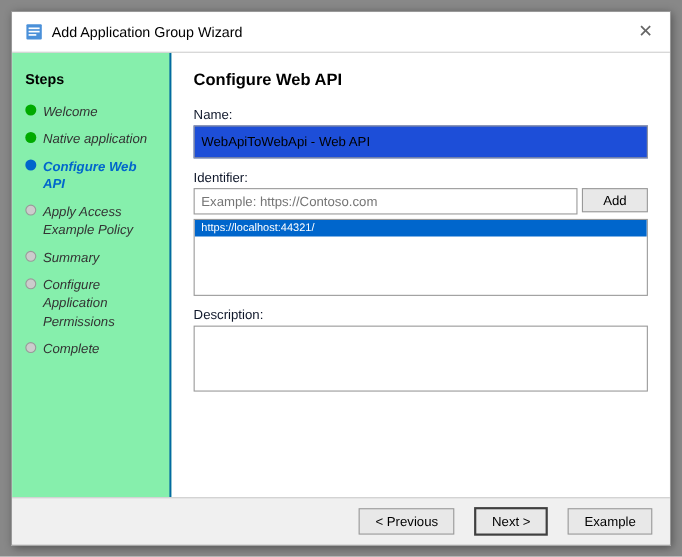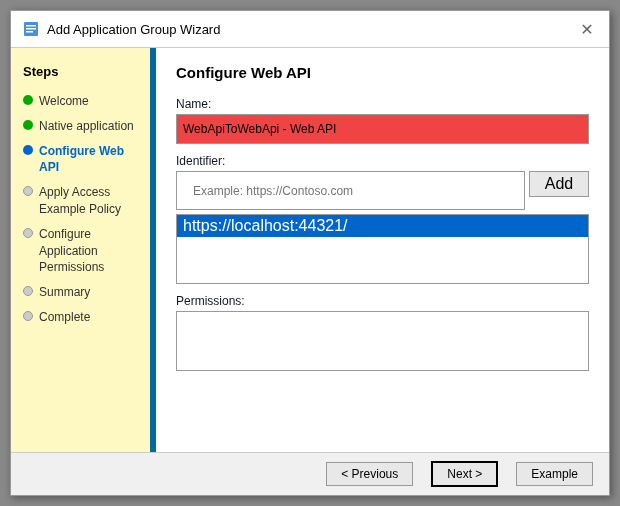--- a/index.html
+++ b/index.html
@@ -61,36 +61,37 @@
       border: none;
       background: none;
     }
     .dialog-body {
       display: flex;
       flex: 1;
       overflow: hidden;
     }
     .sidebar {
       width: 145px;
-      background: #fef9c3;
-      border-right: 6px solid #0369a1;
+      background: #86efac;
+      border-right: 2px solid #0369a1;
       padding: 16px 0;
     }
     .sidebar-title {
       font-weight: bold;
       font-size: 13px;
       padding: 0 12px 10px 12px;
       color: #000;
     }
     .step-item {
       display: flex;
       align-items: flex-start;
       padding: 4px 12px;
       cursor: pointer;
       line-height: 1.4;
+      font-style: italic;
     }
     .step-item.active {
       color: #0066cc;
     }
     .step-dot {
       width: 10px;
       height: 10px;
       border-radius: 50%;
       margin-top: 2px;
       margin-right: 6px;
@@ -128,65 +129,65 @@
       color: #0f172a;
       margin-bottom: 3px;
       display: block;
     }
     .form-input {
       width: 100%;
       height: 26px;
       border: 1px solid #999;
       padding: 14px 6px;
       font-size: 12px;
-      background: #ef4444;
+      background: #1d4ed8;
     }
     .identifier-row {
       display: flex;
       gap: 4px;
       align-items: flex-start;
     }
     .identifier-input {
       flex: 1;
-      height: 39px;
-      border: 1px solid #999;
-      padding: 2px 16px;
+      height: 24px;
+      border: 1px solid #999;
+      padding: 2px 6px;
       font-size: 12px;
       background: #fff;
       color: #999;
     }
     .identifier-list-container {
       display: flex;
       gap: 4px;
       margin-top: 4px;
     }
     .identifier-list {
       flex: 1;
       height: 70px;
       border: 1px solid #999;
       background: #fff;
       overflow-y: auto;
-      font-size: 16px;
+      font-size: 10px;
     }
     .list-item {
       padding: 2px 6px;
       cursor: pointer;
     }
     .list-item.selected {
       background: #0066cc;
       color: #fff;
     }
     .side-buttons {
       display: flex;
       flex-direction: column;
       gap: 4px;
     }
     .btn {
       padding: 3px 10px;
-      font-size: 16px;
+      font-size: 12px;
       border: 1px solid #999;
       background: #e8e8e8;
       cursor: pointer;
       min-width: 60px;
       text-align: center;
     }
     .description-area {
       width: 100%;
       height: 60px;
       border: 1px solid #999;
@@ -208,21 +209,21 @@
     }
     .btn-footer {
       padding: 4px 14px;
       font-size: 12px;
       border: 1px solid #999;
       background: #e8e8e8;
       cursor: pointer;
       min-width: 65px;
     }
     .btn-footer.next-btn {
-      border: 2px solid #000000;
+      border: 2px solid #404040;
       background: #e8e8e8;
     }
   </style>
 </head>
 <body>
 
 <div class="dialog">
 
   <div class="title-bar">
     <div class="title-bar-left">
@@ -257,25 +258,25 @@
       <div class="step-item active">
         <div class="step-dot dot-blue"></div>
         <span class="step-label">Configure Web API</span>
       </div>
       <div class="step-item">
         <div class="step-dot dot-empty"></div>
         <span class="step-label">Apply Access Example Policy</span>
       </div>
       <div class="step-item">
         <div class="step-dot dot-empty"></div>
+        <span class="step-label">Summary</span>
+      </div>
+      <div class="step-item">
+        <div class="step-dot dot-empty"></div>
         <span class="step-label">Configure Application Permissions</span>
-      </div>
-      <div class="step-item">
-        <div class="step-dot dot-empty"></div>
-        <span class="step-label">Summary</span>
       </div>
       <div class="step-item">
         <div class="step-dot dot-empty"></div>
         <span class="step-label">Complete</span>
       </div>
     </div>
 
     <div class="main-content">
       <div class="page-title">Configure Web API</div>
 
@@ -291,21 +292,21 @@
           <button class="btn">Add</button>
         </div>
         <div class="identifier-list-container">
           <div class="identifier-list">
             <div class="list-item selected">https://localhost:44321/</div>
           </div>
         </div>
       </div>
 
       <div class="form-group">
-        <label class="form-label">Permissions:</label>
+        <label class="form-label">Description:</label>
         <textarea class="description-area" style=""></textarea>
       </div>
 
       <div class="spacer"></div>
     </div>
   </div>
 
   <div class="footer">
     <button class="btn-footer">&lt; Previous</button>
     <button class="btn-footer next-btn">Next &gt;</button>

